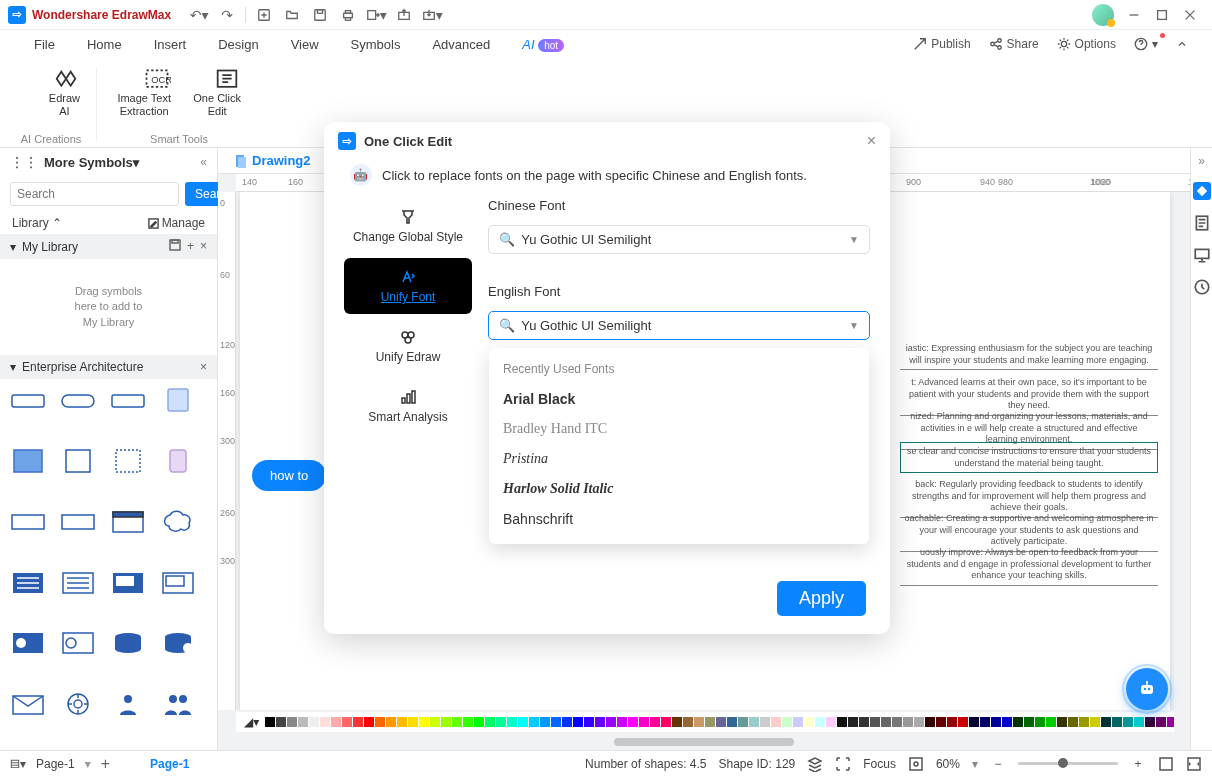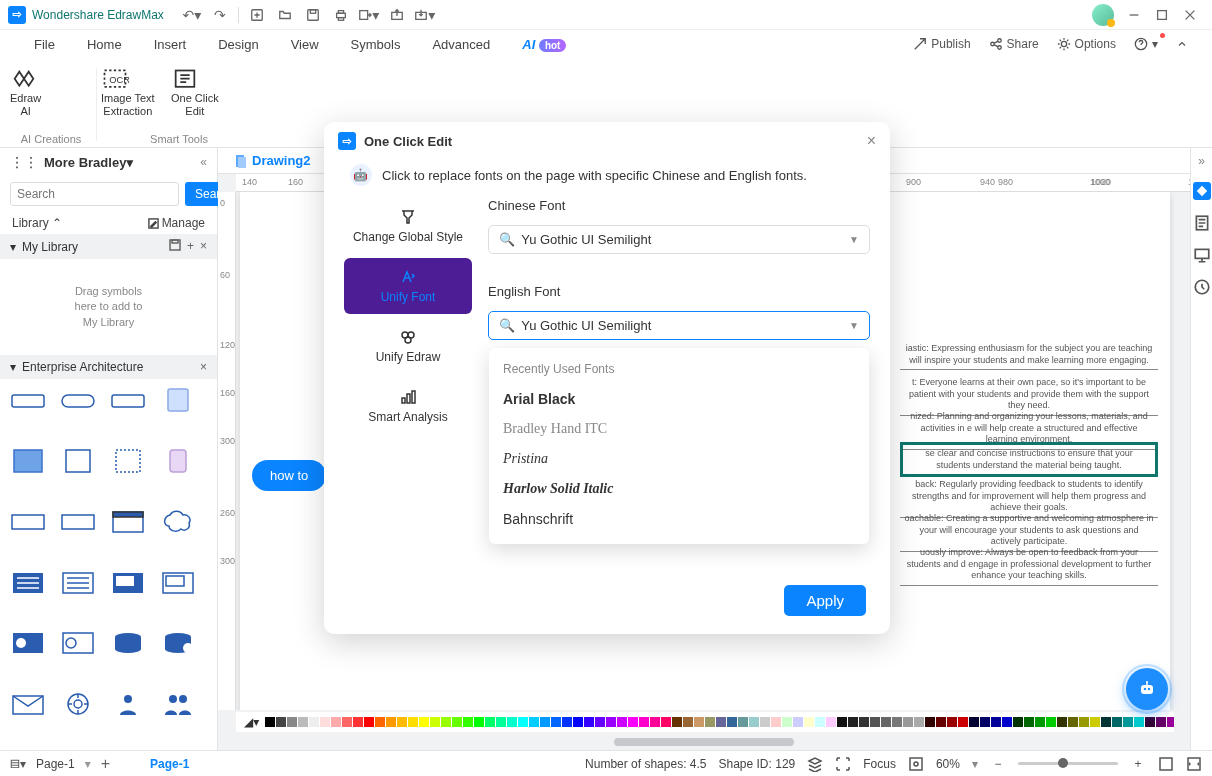--- a/index.html
+++ b/index.html
@@ -1,41 +1,41 @@
 <!DOCTYPE html>
 <html><head>
 <meta charset="utf-8">
 <style>
 * { box-sizing: border-box; margin: 0; padding: 0; font-family: "Segoe UI", Arial, sans-serif; }
 body { width: 1212px; height: 776px; background: #f5f6f8; overflow: hidden; position: relative; font-size: 12px; color: #333; }
 
 
 .titlebar { height: 30px; background: #fff; display: flex; align-items: center; padding: 0 8px; border-bottom: 1px solid #eee; }
 .titlebar .logo { width: 18px; height: 18px; background: #0a84ff; border-radius: 3px; display: inline-flex; align-items: center; justify-content: center; color: #fff; font-weight: bold; font-size: 11px; margin-right: 6px; }
-.titlebar .title { font-size: 12px; color: #0f766e; font-weight: 400; }
+.titlebar .title { font-size: 12px; color: #b91c1c; font-weight: 700; }
 .titlebar .spacer { flex: 1; }
 .titlebar .tb-icon { width: 26px; height: 26px; display: inline-flex; align-items: center; justify-content: center; color: #666; cursor: pointer; font-size: 14px; margin: 0 1px; }
 .titlebar .tb-icon svg { width: 14px; height: 14px; }
 .titlebar .split { width: 1px; height: 16px; background: #ddd; margin: 0 4px; }
 .titlebar .avatar { width: 22px; height: 22px; border-radius: 50%; background: linear-gradient(135deg,#8ec,#5b9); margin: 0 6px; position: relative; }
 .titlebar .avatar::after { content:""; position:absolute; bottom:-1px; right:-1px; width:8px; height:8px; background:#fdb813; border-radius:50%; }
 
 
 .menubar { height: 28px; background: #fff; display: flex; align-items: center; padding: 0 18px; }
 .menubar .mitem { padding: 4px 16px; font-size: 13px; color: #444; cursor: pointer; }
-.menubar .mitem.ai { color: #0a84ff; font-weight: bold; font-style: italic; padding-right: 4px; }
+.menubar .mitem.ai { color: #0a84ff; font-weight: normal; font-style: italic; padding-right: 4px; }
 .menubar .hot { background: linear-gradient(90deg,#6e7bff,#b565ff); color:#fff; font-size:10px; padding:1px 6px; border-radius:8px; font-style: normal; }
 .menubar .right { margin-left: auto; display: flex; align-items: center; gap: 6px; }
 .menubar .ritem { display: inline-flex; align-items: center; gap: 4px; font-size: 12px; color: #555; padding: 3px 6px; cursor: pointer; }
 .menubar .help { position: relative; }
 .menubar .help::after { content: ""; position: absolute; top: -1px; right: -1px; width: 5px; height: 5px; border-radius: 50%; background: #ff4d4d; }
 
 
 .ribbon { height: 90px; background: #fff; display: flex; align-items: stretch; border-bottom: 1px solid #e3e3e3; padding: 4px 10px 0; }
-.ribbtn { width: 70px; display: flex; flex-direction: column; align-items: flex-start; justify-content: flex-start; padding-top: 6px; cursor: pointer; }
+.ribbtn { width: 70px; display: flex; flex-direction: column; align-items: flex-end; justify-content: flex-start; padding-top: 6px; cursor: pointer; }
 .ribbtn .ric { width: 28px; height: 22px; display:flex; align-items:center; justify-content:center; }
 .ribbtn .rlab { text-align:center; font-size:11px; color:#333; margin-top:2px; line-height:1.2; }
 .ribgroup { font-size:11px; color:#888; text-align:center; padding: 2px 0; }
 .ribwrap { display:flex; flex-direction:column; }
 .ribwrap .row { display:flex; flex:1; }
 
 
 .left { position: absolute; left:0; top:148px; width:218px; bottom:26px; background:#fff; border-right:1px solid #e3e3e3; display:flex; flex-direction:column; }
 .left .hdr { display:flex; align-items:center; padding:6px 10px; }
 .left .hdr .grip { font-size:14px; margin-right:6px; }
@@ -90,33 +90,33 @@
 .modal { position:absolute; left:324px; top:122px; width:566px; height:512px; background:#fff; border-radius:10px; box-shadow:0 8px 32px rgba(0,0,0,0.18); display:flex; flex-direction:column; }
 .modal .mhdr { display:flex; align-items:center; padding:10px 14px; gap:8px; }
 .modal .mhdr .mlogo { width:18px; height:18px; background:#0a84ff; border-radius:3px; display:inline-flex; align-items:center; justify-content:center; color:#fff; font-weight:bold; font-size:11px; }
 .modal .mhdr .mt { font-size:13px; font-weight:600; color:#333; }
 .modal .mhdr .close { margin-left:auto; font-size:16px; color:#888; cursor:pointer; }
 .modal .desc { display:flex; align-items:center; gap:10px; padding:4px 26px 12px; font-size:13px; color:#333; }
 .modal .desc .bot { width:22px; height:22px; border-radius:50%; background:#eaf2ff; display:flex; align-items:center; justify-content:center; font-size:12px; }
 .modal .body { flex:1; display:flex; padding:0 20px 12px; gap:16px; }
 .sidetabs { width:128px; display:flex; flex-direction:column; gap:4px; }
 .stab { text-align:center; padding:10px 4px; border-radius:6px; font-size:12px; color:#333; cursor:pointer; display:flex; flex-direction:column; align-items:center; gap:4px; }
-.stab.active { background:#4c1d95; color:#0a84ff; }
+.stab.active { background:#000000; color:#0a84ff;text-decoration:underline; }
 .stab .sic { width:18px; height:18px; display:flex; align-items:center; justify-content:center; }
 .formarea { flex:1; display:flex; flex-direction:column; gap:12px; }
 .flabel { font-size:13px; color:#333; }
 .fbox { border:1px solid #ddd; border-radius:5px; padding:6px 10px; display:flex; align-items:center; gap:6px; background:#fff; font-size:13px; color:#333; position:relative; }
 .fbox.focus { border-color:#0a84ff; }
 .fbox .mag { color:#aaa; }
 .fbox .dd { margin-left:auto; color:#888; font-size:10px; }
 .dropdown { position:absolute; left:0; right:0; top:36px; background:#fff; border-radius:6px; box-shadow:0 6px 20px rgba(0,0,0,0.15); padding:10px 0; z-index:2; }
 .dropdown .dhdr { font-size:12px; color:#888; padding:4px 14px 8px; }
 .dropdown .ditem { padding:7px 14px; font-size:14px; cursor:pointer; }
 .mfoot { display:flex; justify-content:flex-end; padding:10px 24px 18px; }
-.applybtn { background:#0a84ff; color:#fff; border:none; padding:7px 22px; border-radius:5px; font-size:15px; cursor:pointer; }
+.applybtn { background:#0a84ff; color:#fff; border:none; padding:7px 22px; border-radius:5px; font-size:18px; cursor:pointer; }
 
 
 .fab { position:absolute; right:44px; bottom:66px; width:42px; height:42px; border-radius:50%; background:#1e8eff; box-shadow:0 4px 12px rgba(30,142,255,0.5); display:flex; align-items:center; justify-content:center; color:#fff; font-size:18px; }
 .fab::before { content:""; position:absolute; inset:-4px; border-radius:50%; border:2px solid rgba(30,142,255,0.25);}
 
 svg { stroke: currentColor; fill: none; stroke-width: 1.5; }
 </style>
 </head>
 <body>
 
@@ -267,21 +267,21 @@
 Edit</div>
       </div>
     </div>
     <div class="ribgroup">Smart Tools</div>
   </div>
 </div>
 
 <div class="left">
   <div class="hdr">
     <span class="grip">⋮⋮</span>
-    <span class="tt"><span>More Bradley</span>▾</span>
+    <span class="tt"><span>More Symbols</span>▾</span>
     <span class="collapse">«</span>
   </div>
   <div class="searchrow">
     <input placeholder="Search" style="">
     <button>Search</button>
   </div>
   <div class="librow">
     <span><span>Library</span> ⌃</span>
     <span class="mg">
         <svg width="11" height="11" viewBox="0 0 12 12">
@@ -480,23 +480,23 @@
     <span style="top:148px">120</span>
     <span style="top:196px">160</span>
     <span style="top:244px">300</span>
     <span style="top:316px">260</span>
     <span style="top:364px">300</span>
   </div>
   <div class="sheet">
     <div class="page">
       <div class="pill">how to</div>
       <div class="textblock" style="top:148px">iastic: Expressing enthusiasm for the subject you are teaching will inspire your students and make learning more engaging.</div>
-      <div class="textblock" style="top:182px">t: Everyone learns at their own pace, so it's important to be patient with your students and provide them with the support they need.</div>
+      <div class="textblock" style="top:182px">t: Advanced learns at their own pace, so it's important to be patient with your students and provide them with the support they need.</div>
       <div class="textblock" style="top:216px">nized: Planning and organizing your lessons, materials, and activities in e will help create a structured and effective learning environment.</div>
-      <div class="textblock" style="top:250px;border:3px solid #0f766e">se clear and concise instructions to ensure that your students understand the material being taught.</div>
+      <div class="textblock" style="top:250px;border:1px solid #0f766e">se clear and concise instructions to ensure that your students understand the material being taught.</div>
       <div class="textblock" style="top:284px">back: Regularly providing feedback to students to identify strengths and for improvement will help them progress and achieve their goals.</div>
       <div class="textblock" style="top:318px">oachable: Creating a supportive and welcoming atmosphere in your will encourage your students to ask questions and actively participate.</div>
       <div class="textblock" style="top:352px">uously improve: Always be open to feedback from your students and d engage in professional development to further enhance your teaching skills.</div>
     </div>
   </div>
   <div class="colorbar">
     <span style="margin-right:4px">◢▾</span>
     <div id="swatches" style="display:flex;gap:1px">
         <div class="swatch" style="background: rgb(0, 0, 0);"></div>
         <div class="swatch" style="background: rgb(68, 68, 68);"></div>

